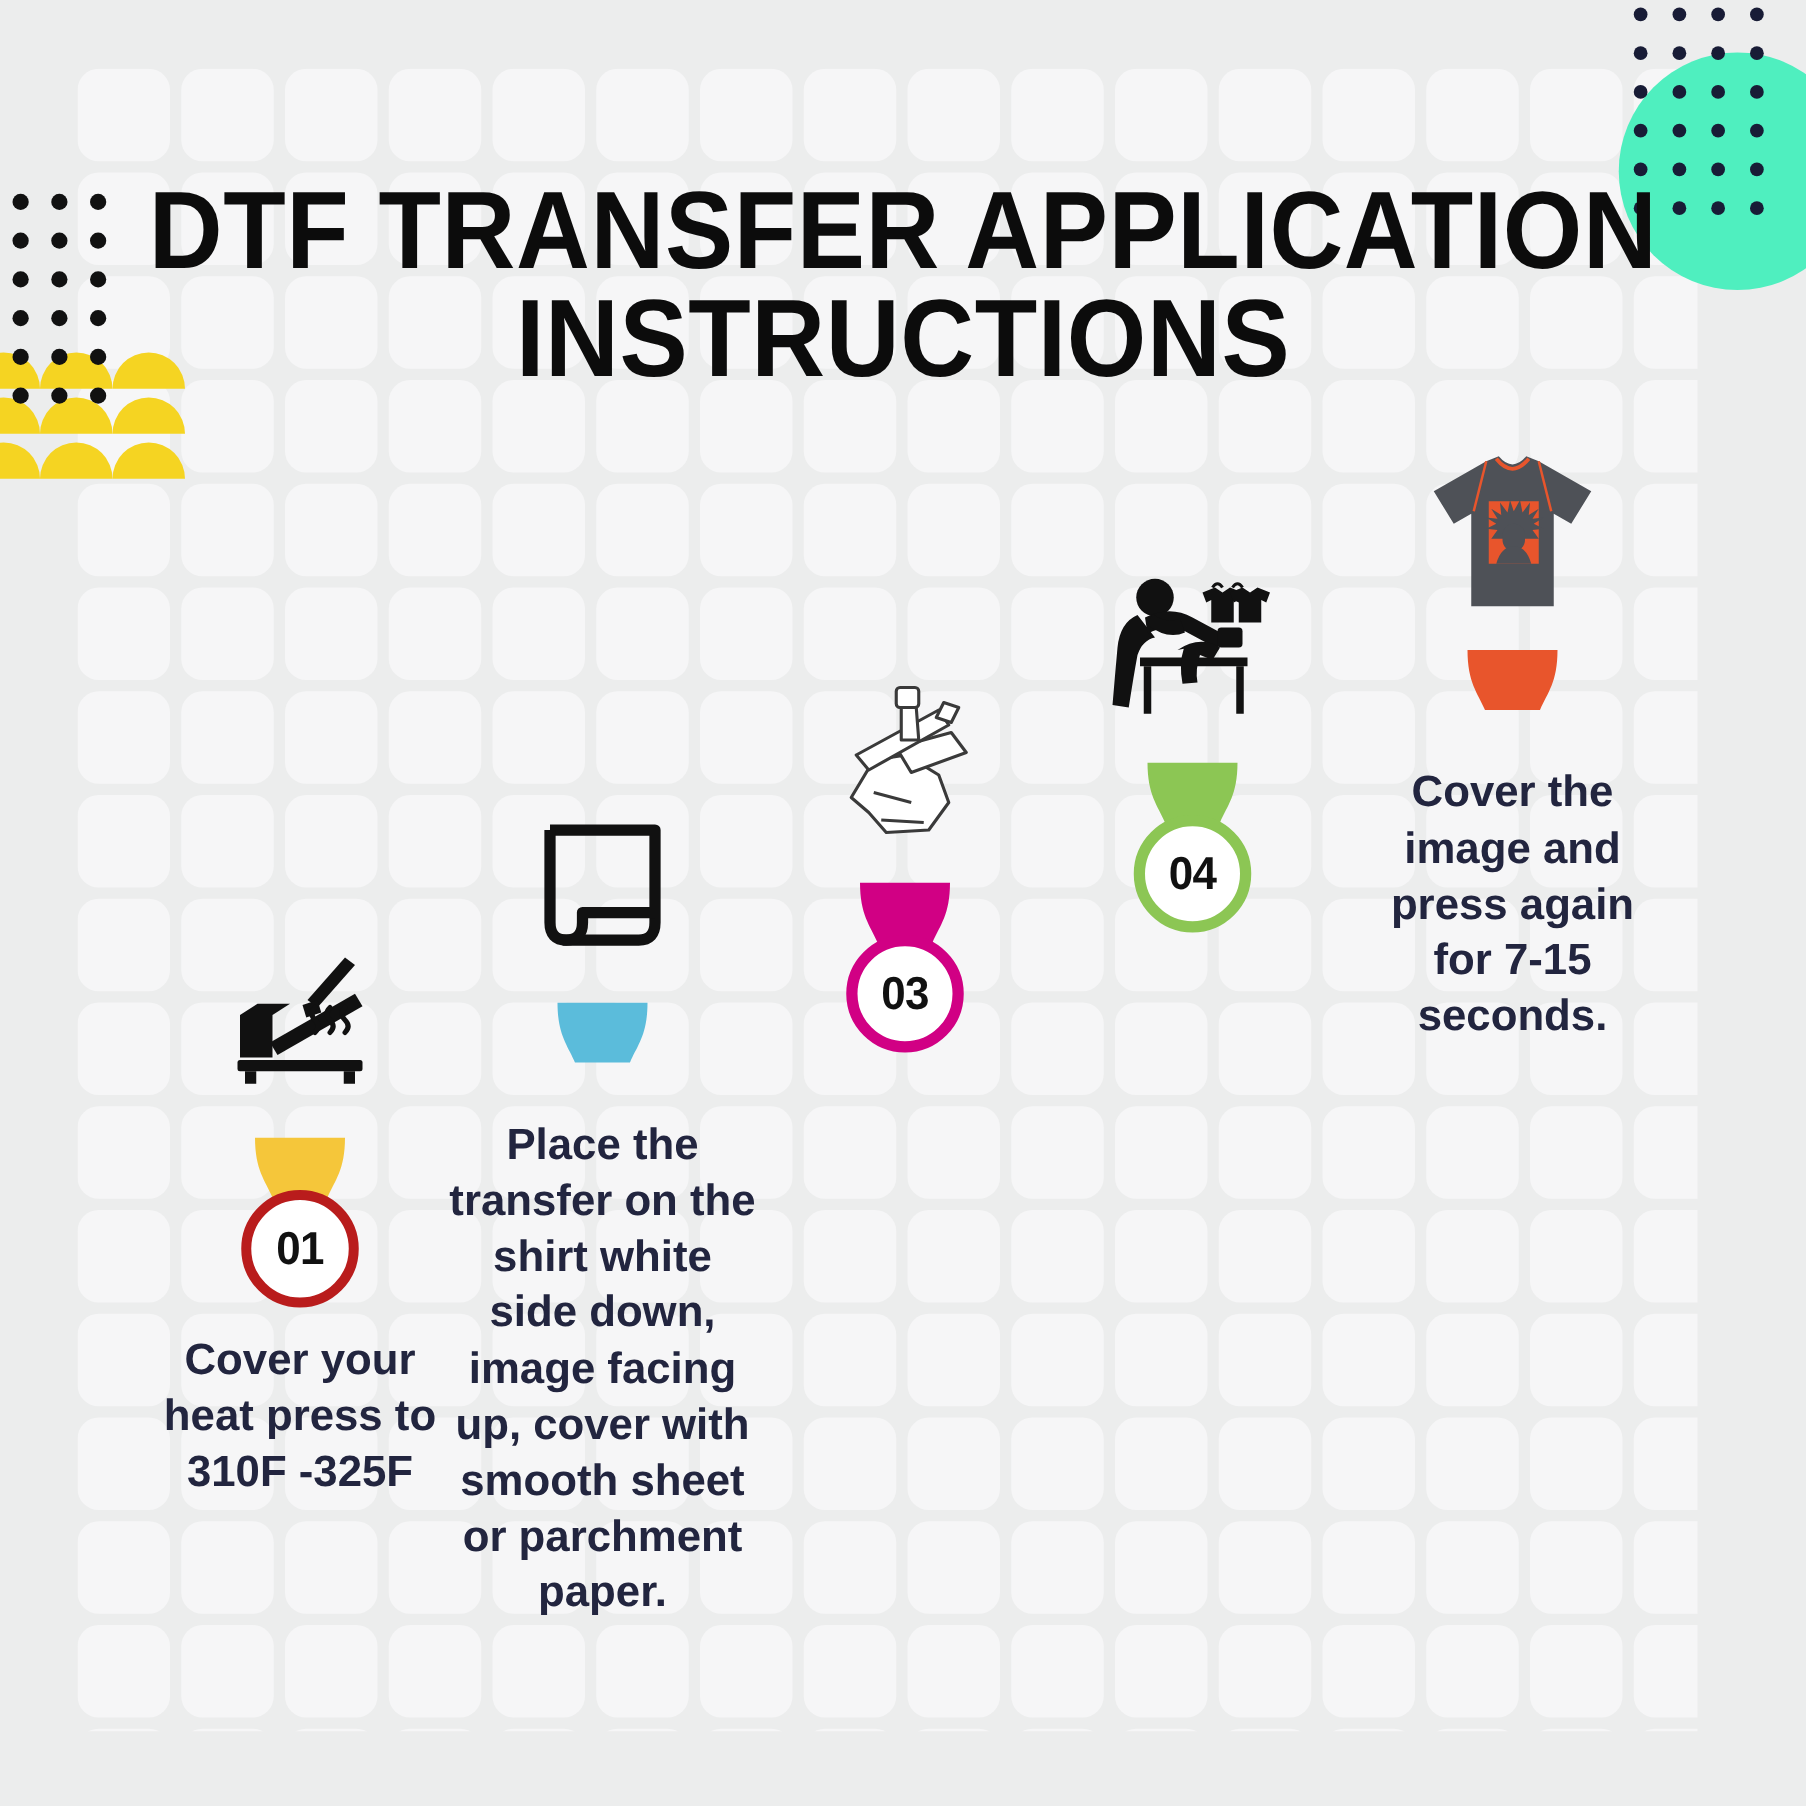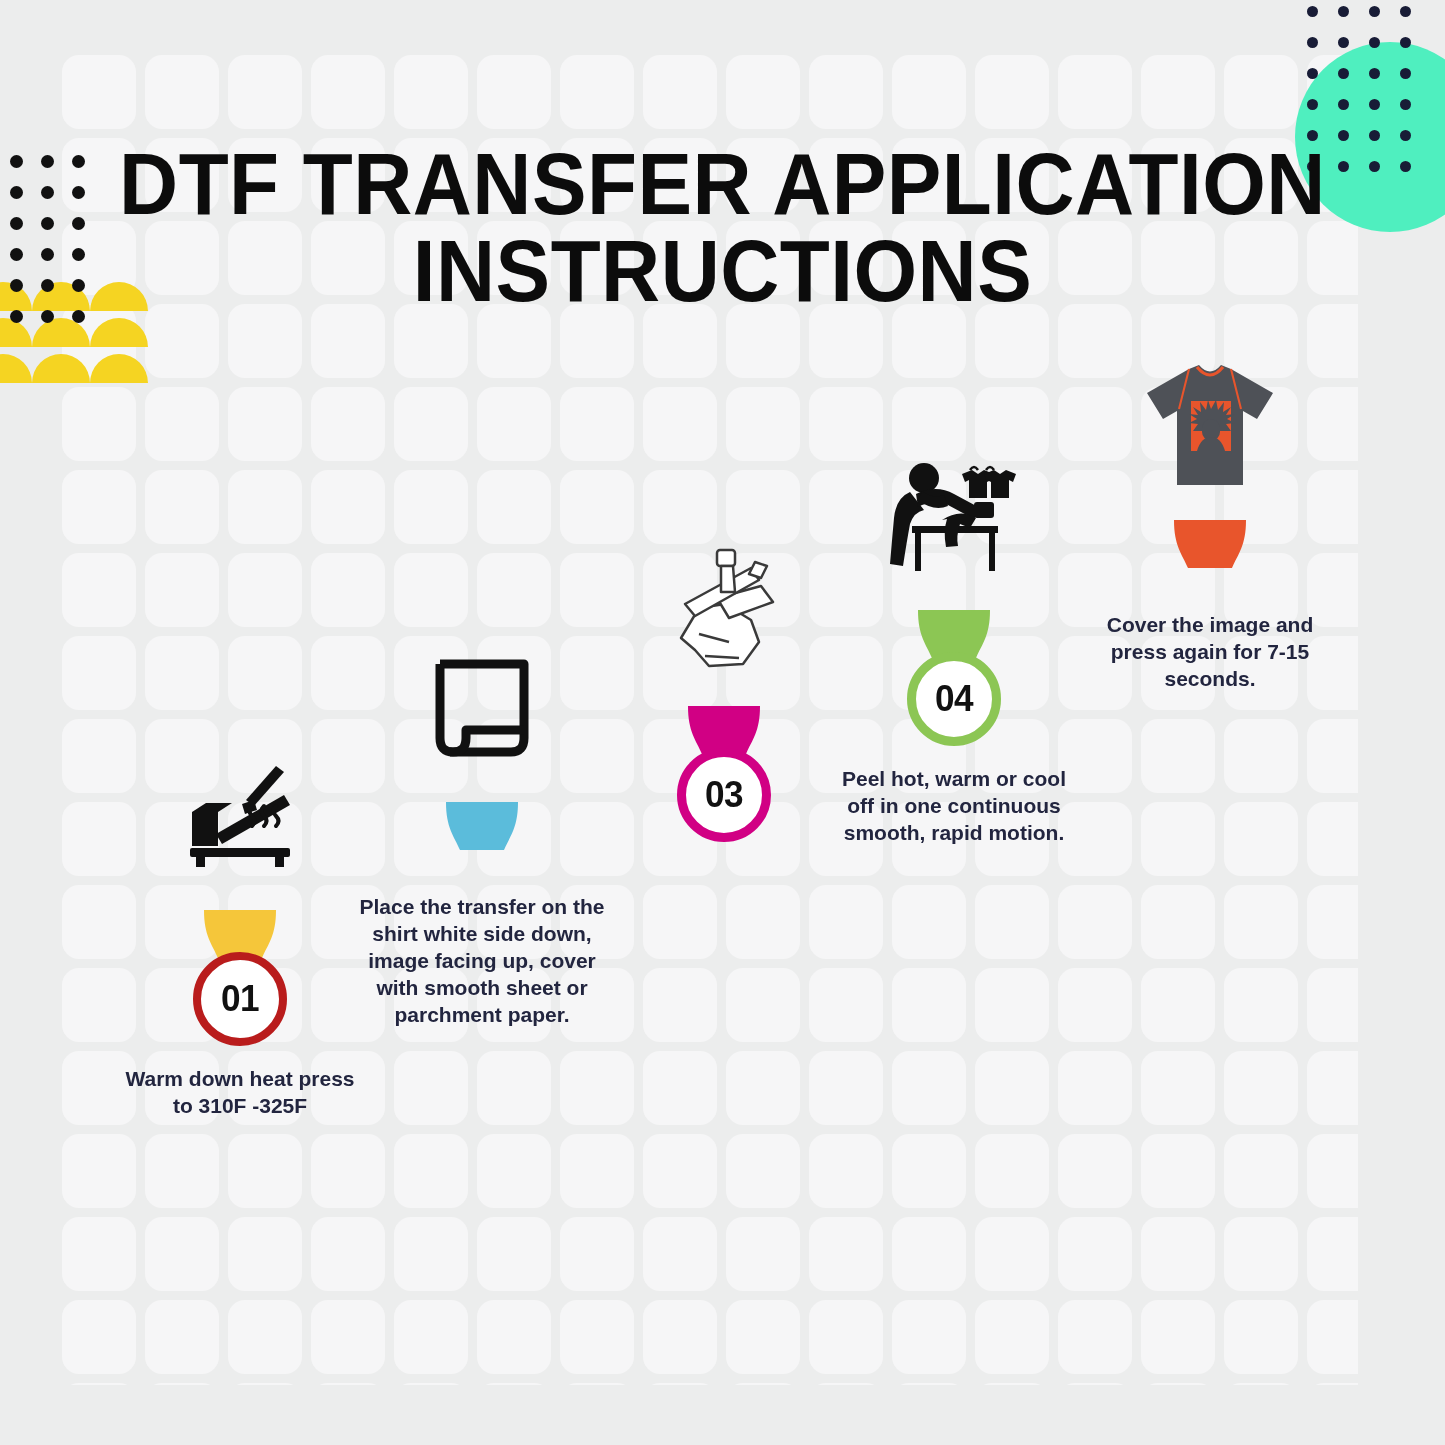--- a/index.html
+++ b/index.html
@@ -106,21 +106,21 @@
     font-size:37px;
     color:#111111;
     letter-spacing:-0.5px;
     transform:scaleX(0.95);
   }
 
   .desc{
     margin-top:20px;
     text-align:center;
     font-family:"Liberation Sans", sans-serif;
-    font-size:21px;
+    font-size:35px;
     line-height:1.28;
     color:#22253f;
     padding:0 6px;
   }
 
   
   #step-1{left:110px;top:720px;}
   #step-2{left:352px;top:612px;}
   #step-3{left:594px;top:516px;}
   #step-4{left:824px;top:420px;}
@@ -502,21 +502,21 @@
       </span>
     </div>
     <div class="neck">
       <svg width="100" height="72" viewBox="0 0 100 72">
         <path d="M14 0 C14 26 22 34 28 48 L72 48 C78 34 86 26 86 0 Z" fill="#f5c63a"></path>
       </svg>
     </div>
     <div class="pin" style="border:8px solid #b91c1c;">
       <span class="pin-num">01</span>
     </div>
-    <div class="desc">Warm down heat press to 310F -325F</div>
+    <div class="desc">Cover your heat press to 310F -325F</div>
   </div>
 
   <div class="step" id="step-2">
     <div class="card">
       <span>
         <svg width="112" height="112" viewBox="0 0 112 112">
           <g fill="none" stroke="#111111" stroke-width="9" stroke-linejoin="round">
             <path d="M14 12 H98 V86 q0 14 -13 14 H24"></path>
             <path d="M14 12 V86 q0 14 13 14 q13 0 13 -14 V78 H98"></path>
           </g>
@@ -586,21 +586,20 @@
       </span>
     </div>
     <div class="neck">
       <svg width="100" height="72" viewBox="0 0 100 72">
         <path d="M14 0 C14 26 22 34 28 48 L72 48 C78 34 86 26 86 0 Z" fill="#8cc654"></path>
       </svg>
     </div>
     <div class="pin" style="border:9px solid #8cc654;">
       <span class="pin-num">04</span>
     </div>
-    <div class="desc">Peel hot, warm or cool off in one continuous smooth, rapid motion.</div>
   </div>
 
   <div class="step" id="step-5">
     <div class="card">
       <span>
         <svg width="134" height="126" viewBox="0 0 134 126">
           <path d="M46 6 L56 2 q11 13 22 0 L88 6 L130 30 L114 56 L100 48 V122 H34 V48 L20 56 L4 30 Z" fill="#4e5157"></path>
           <path d="M54 4 q13 16 26 0" fill="none" stroke="#e8552c" stroke-width="3"></path>
           <path d="M46 6 L36 46" fill="none" stroke="#e8552c" stroke-width="2"></path>
           <path d="M88 6 L98 46" fill="none" stroke="#e8552c" stroke-width="2"></path>

